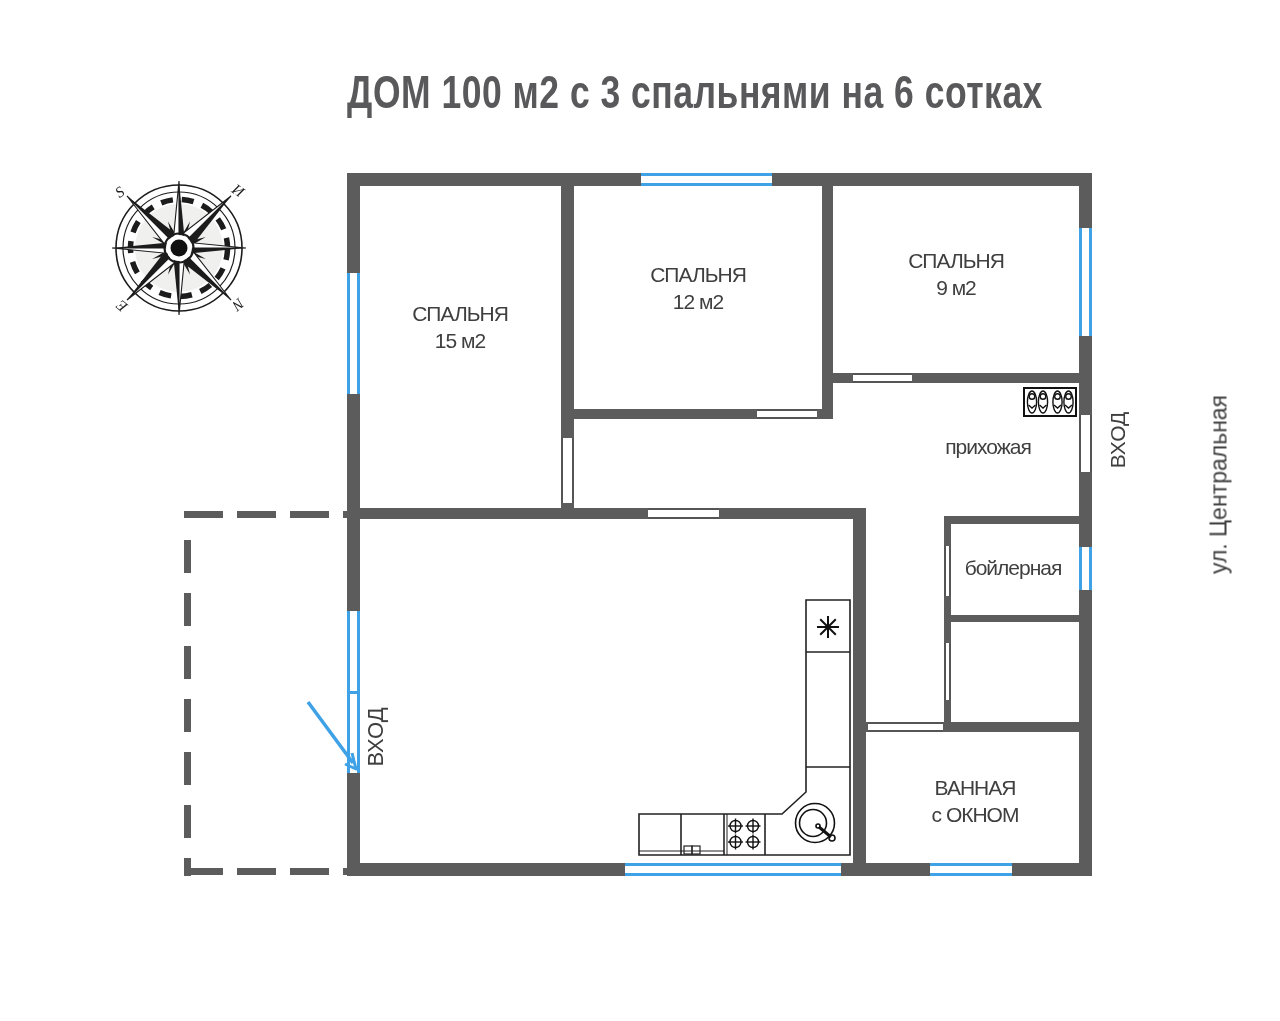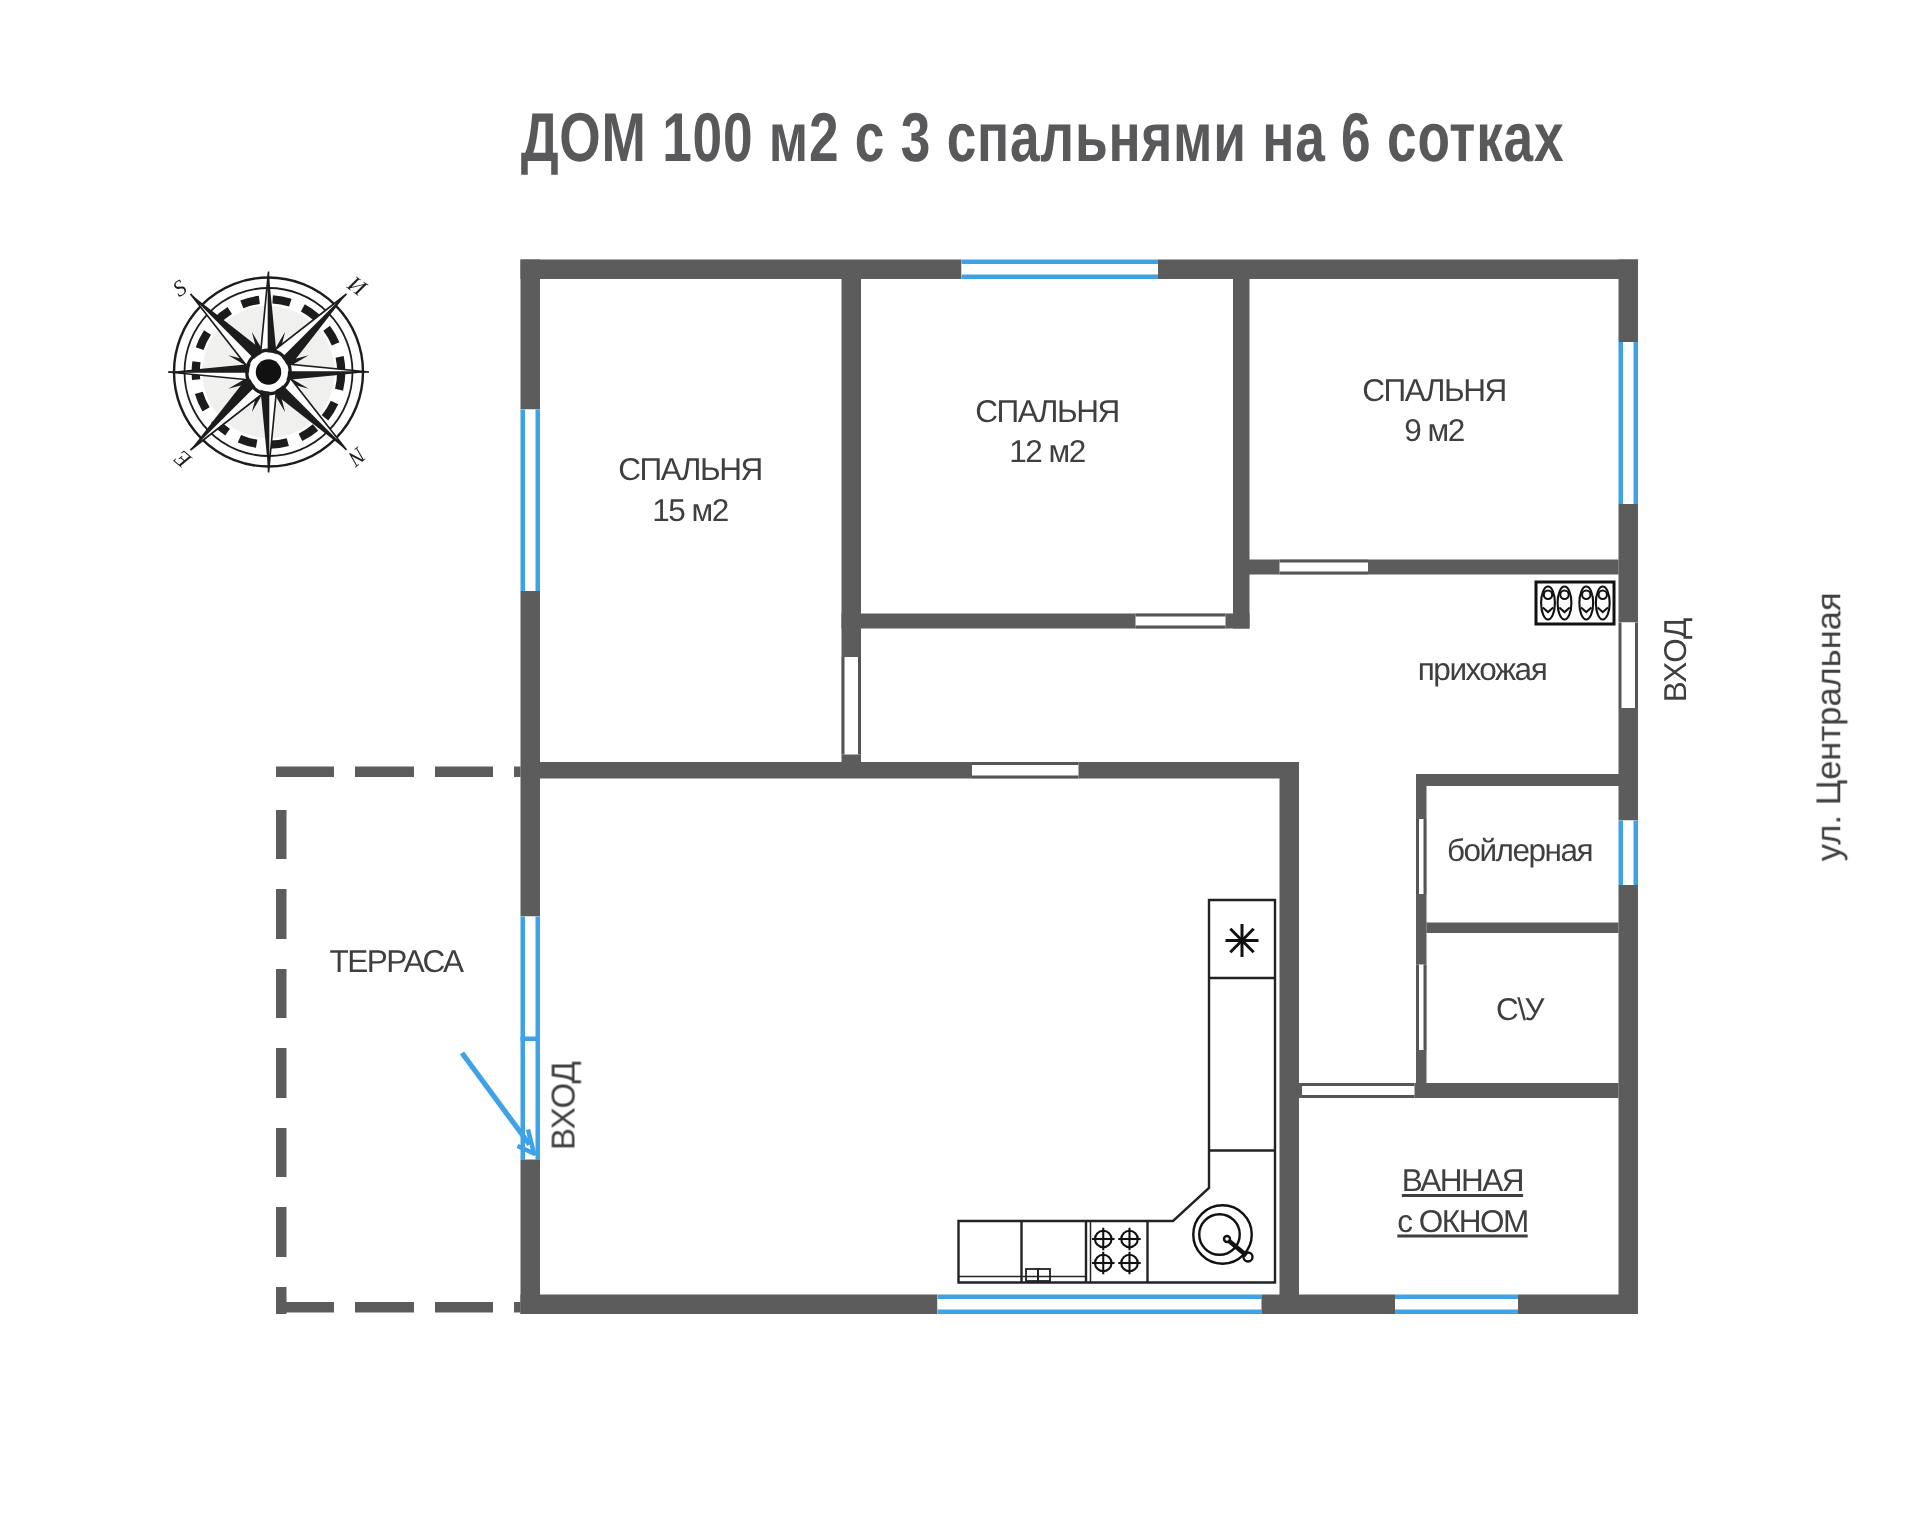--- a/index.html
+++ b/index.html
@@ -113,26 +113,24 @@
 <div class="lbl" style="left:360px;top:300px;width:200px;">СПАЛЬНЯ<br>15 м2</div>
 
 <div class="lbl" style="left:598px;top:261px;width:200px;">СПАЛЬНЯ<br>12 м2</div>
 
 <div class="lbl" style="left:856px;top:247px;width:200px;">СПАЛЬНЯ<br>9 м2</div>
 
 <div class="lbl" style="left:888px;top:433px;width:200px;">прихожая</div>
 
 <div class="lbl" style="left:913px;top:554px;width:200px;">бойлерная</div>
 
-<div class="lbl" style="left:913px;top:660px;width:200px;">С\У</div>
-
-<div class="lbl" style="left:875px;top:774px;width:200px;text-decoration:underline;">ВАННАЯ<br>с ОКНОМ</div>
-
-
-<div class="lbl" style="left:164px;top:628px;width:200px;">ТЕРРАСА</div>
+
+<div class="lbl" style="left:875px;top:774px;width:200px;">ВАННАЯ<br>с ОКНОМ</div>
+
+
 
 <div class="vtx" style="left:326px;top:724px;width:100px;font-size:22px;">ВХОД</div>
 
 <div class="vtx" style="left:1068px;top:428px;width:100px;font-size:21px;">ВХОД</div>
 
 <div class="vtx" style="left:1119px;top:471px;width:200px;font-size:23px;">ул. Центральная</div>
 
 <svg width="1280" height="1021" viewBox="0 0 1280 1021" style="position:absolute;left:0;top:0;">
 
   <g stroke="#1c1c1c" fill="none">

